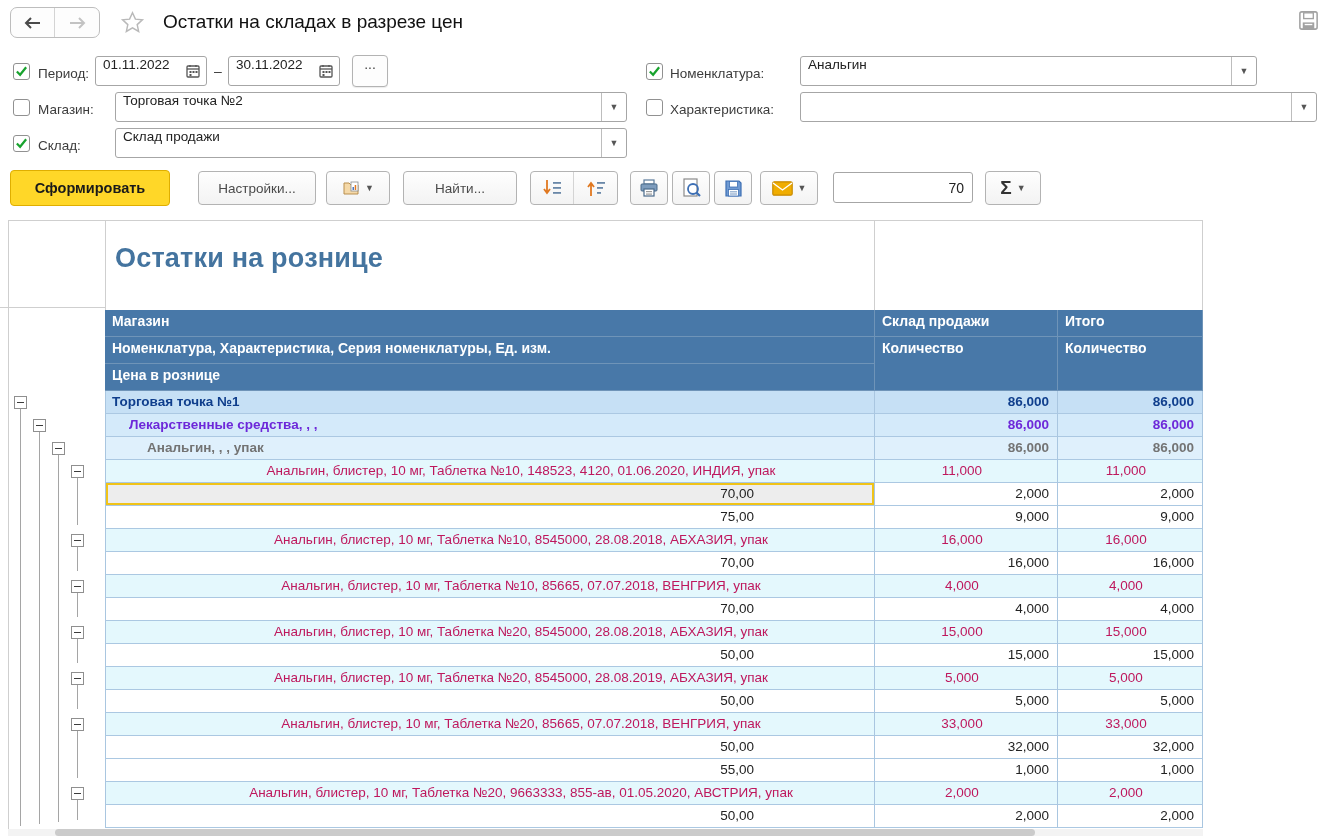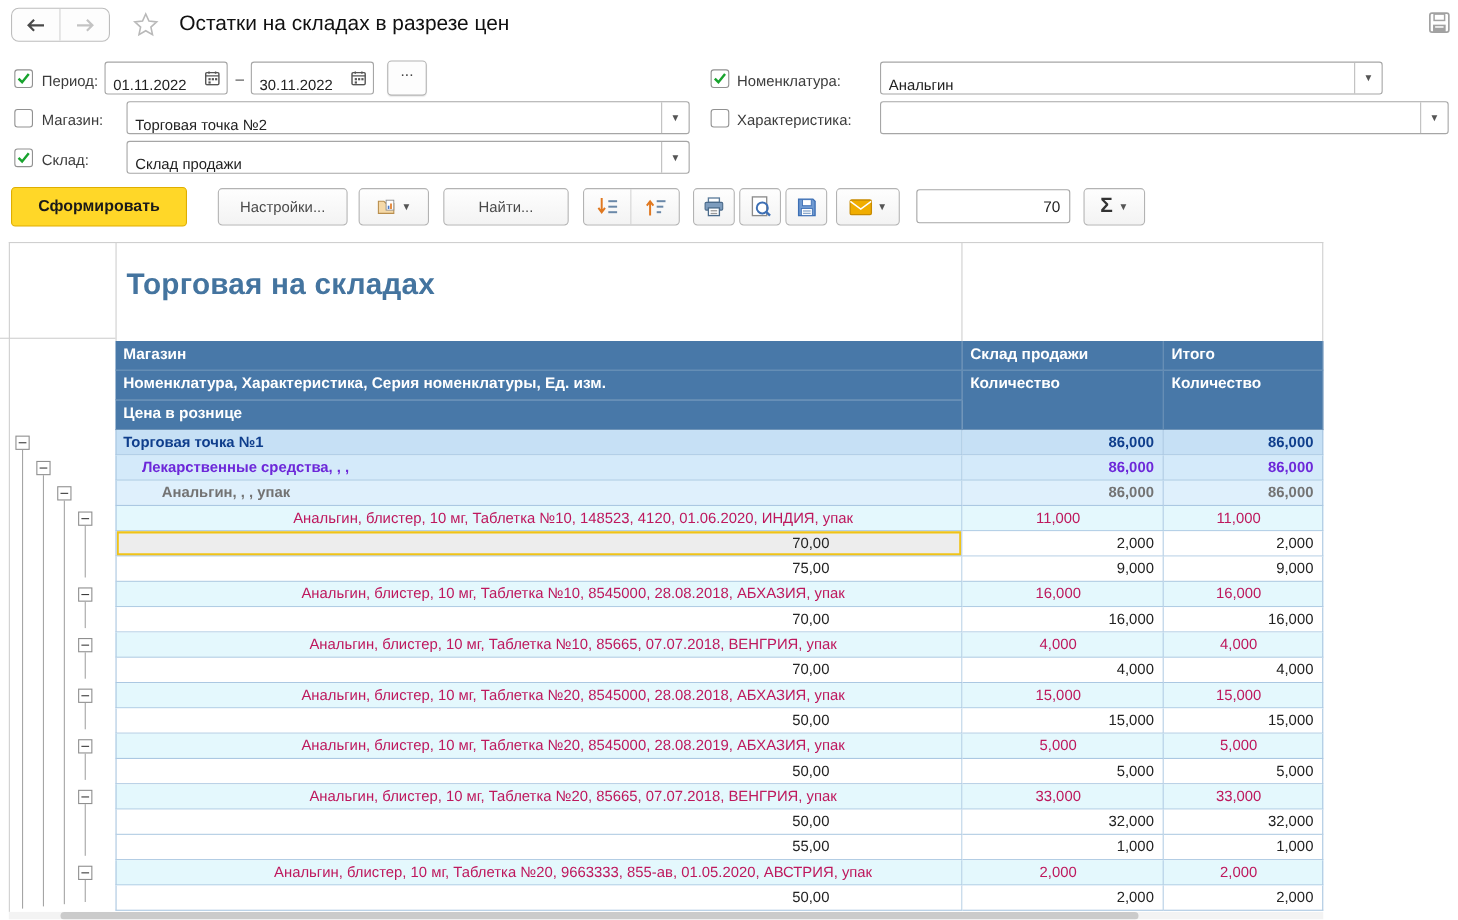--- a/index.html
+++ b/index.html
@@ -14,21 +14,21 @@
   .navbtn:first-child { border-right:1px solid #d4d4d4; }
   .page-title { left:163px; top:11px; font-size:19px; color:#111; }
   .star { left:120px; top:10px; }
   .top-save { left:1297px; top:9px; }
 
   
   .cb { width:17px; height:17px; border:1px solid #919191; border-radius:3px; background:#fff;
         display:inline-flex; align-items:center; justify-content:center; }
   .flabel { font-size:13.5px; color:#3c3c3c; }
   .field { border:1px solid #a6a6a6; border-radius:3px; background:#fff; height:30px;
-           display:flex; align-items:flex-end; font-size:13.5px; color:#222; }
+           display:flex; align-items:flex-start; font-size:13.5px; color:#222; }
   .field .val { flex:1; padding:0 7px; white-space:nowrap; overflow:hidden; }
   .dd { width:25px; align-self:stretch; border-left:1px solid #bdbdbd; display:flex;
         align-items:center; justify-content:center; color:#555; font-size:9px; }
   .calbtn { width:26px; align-self:stretch; display:flex; align-items:center; justify-content:center; }
   .dash { font-size:14px; color:#444; }
   .dotsbtn { border:1px solid #b3b3b3; border-radius:4px; background:#fdfdfd; height:32px;
              width:36px; display:flex; align-items:flex-start; justify-content:center;
              font-size:14px; color:#444; box-shadow:0 1px 1px rgba(0,0,0,.08); }
 
   
@@ -258,21 +258,21 @@
   <span class="ddarrow">▼</span>
 </div>
 
 <div class="abs gridline" style="left:8px; top:220px; width:1195px; height:1px;"></div>
 <div class="abs gridline" style="left:8px; top:220px; width:1px; height:609px;"></div>
 <div class="abs gridline" style="left:105px; top:220px; width:1px; height:90px;"></div>
 <div class="abs gridline" style="left:874px; top:220px; width:1px; height:90px;"></div>
 <div class="abs gridline" style="left:1202px; top:220px; width:1px; height:90px;"></div>
 <div class="abs gridline" style="left:0; top:307px; width:105px; height:1px;"></div>
 
-<div class="abs rep-title">Торговая на складах</div>
+<div class="abs rep-title">Остатки на рознице</div>
 
 <div class="hcell" style="left:105px; top:310px; width:770px; height:27px;">Магазин</div>
 <div class="hcell" style="left:875px; top:310px; width:183px; height:27px;">Склад продажи</div>
 <div class="hcell" style="left:1058px; top:310px; width:145px; height:27px;">Итого</div>
 <div class="hcell" style="left:105px; top:337px; width:770px; height:27px;">Номенклатура, Характеристика, Серия номенклатуры, Ед. изм.</div>
 <div class="hcell" style="left:875px; top:337px; width:183px; height:54px;">Количество</div>
 <div class="hcell" style="left:1058px; top:337px; width:145px; height:54px;">Количество</div>
 <div class="hcell" style="left:105px; top:364px; width:770px; height:27px;">Цена в рознице</div>
 
 <div id="rows">

